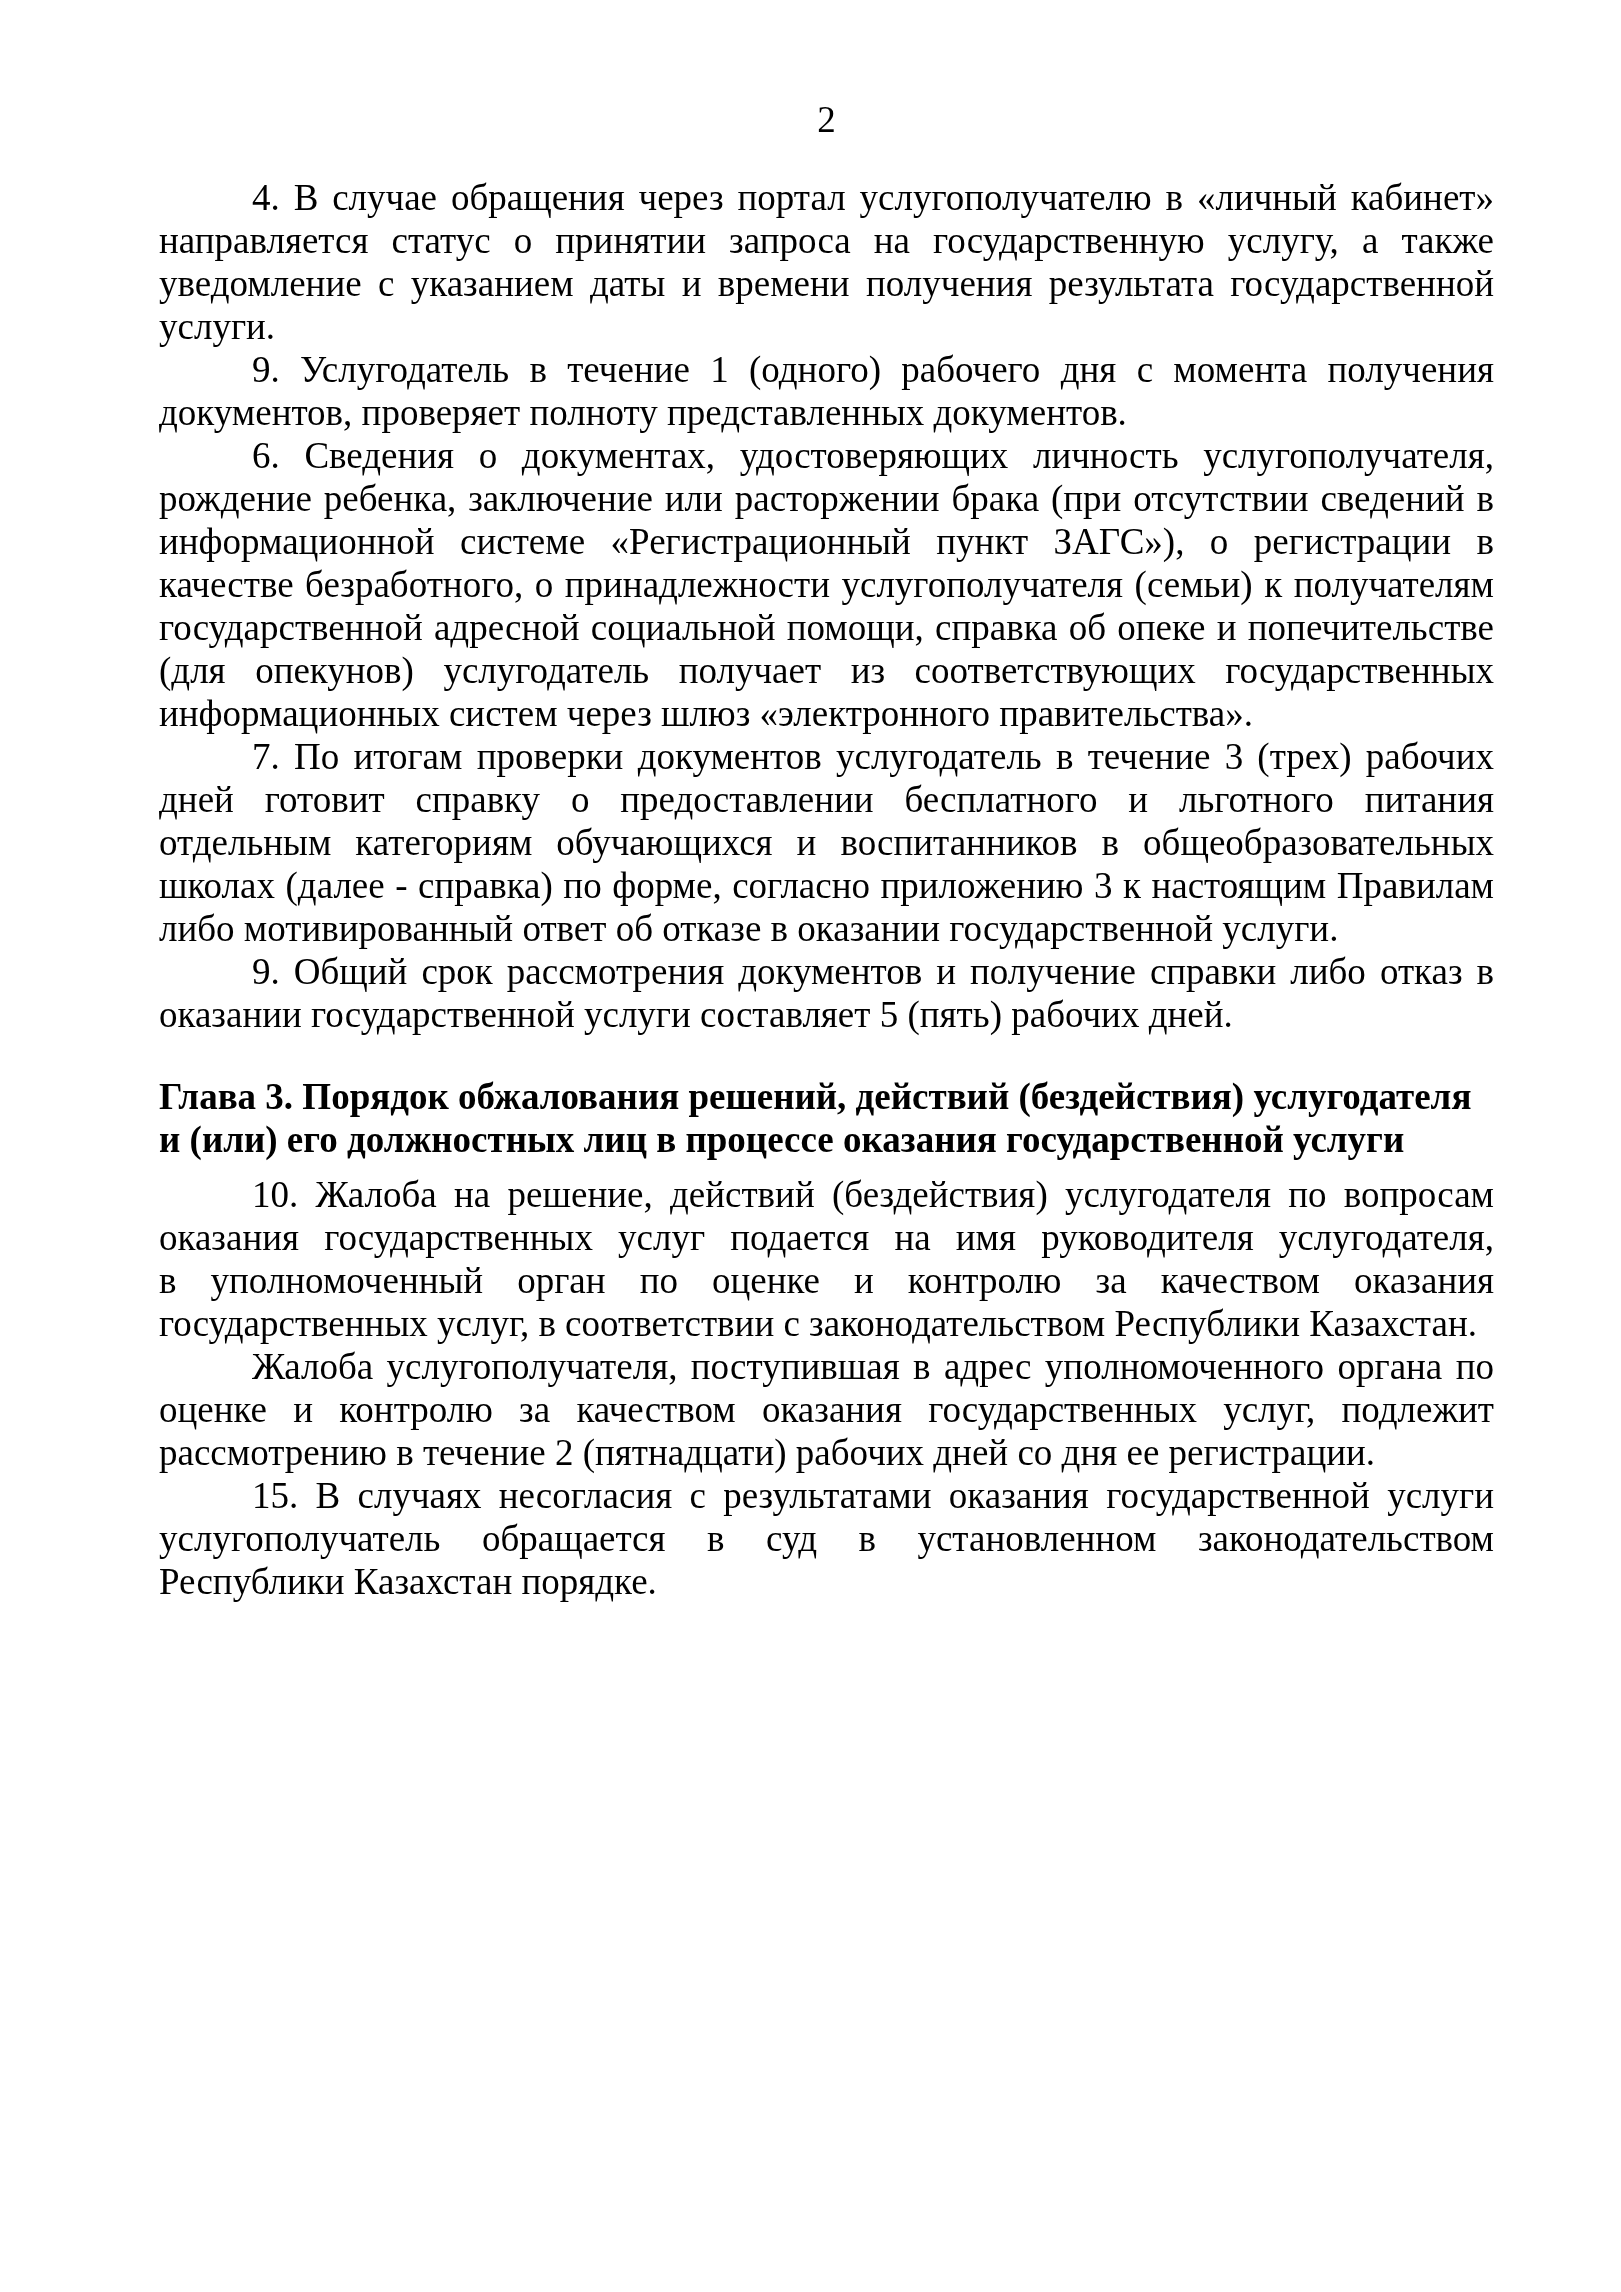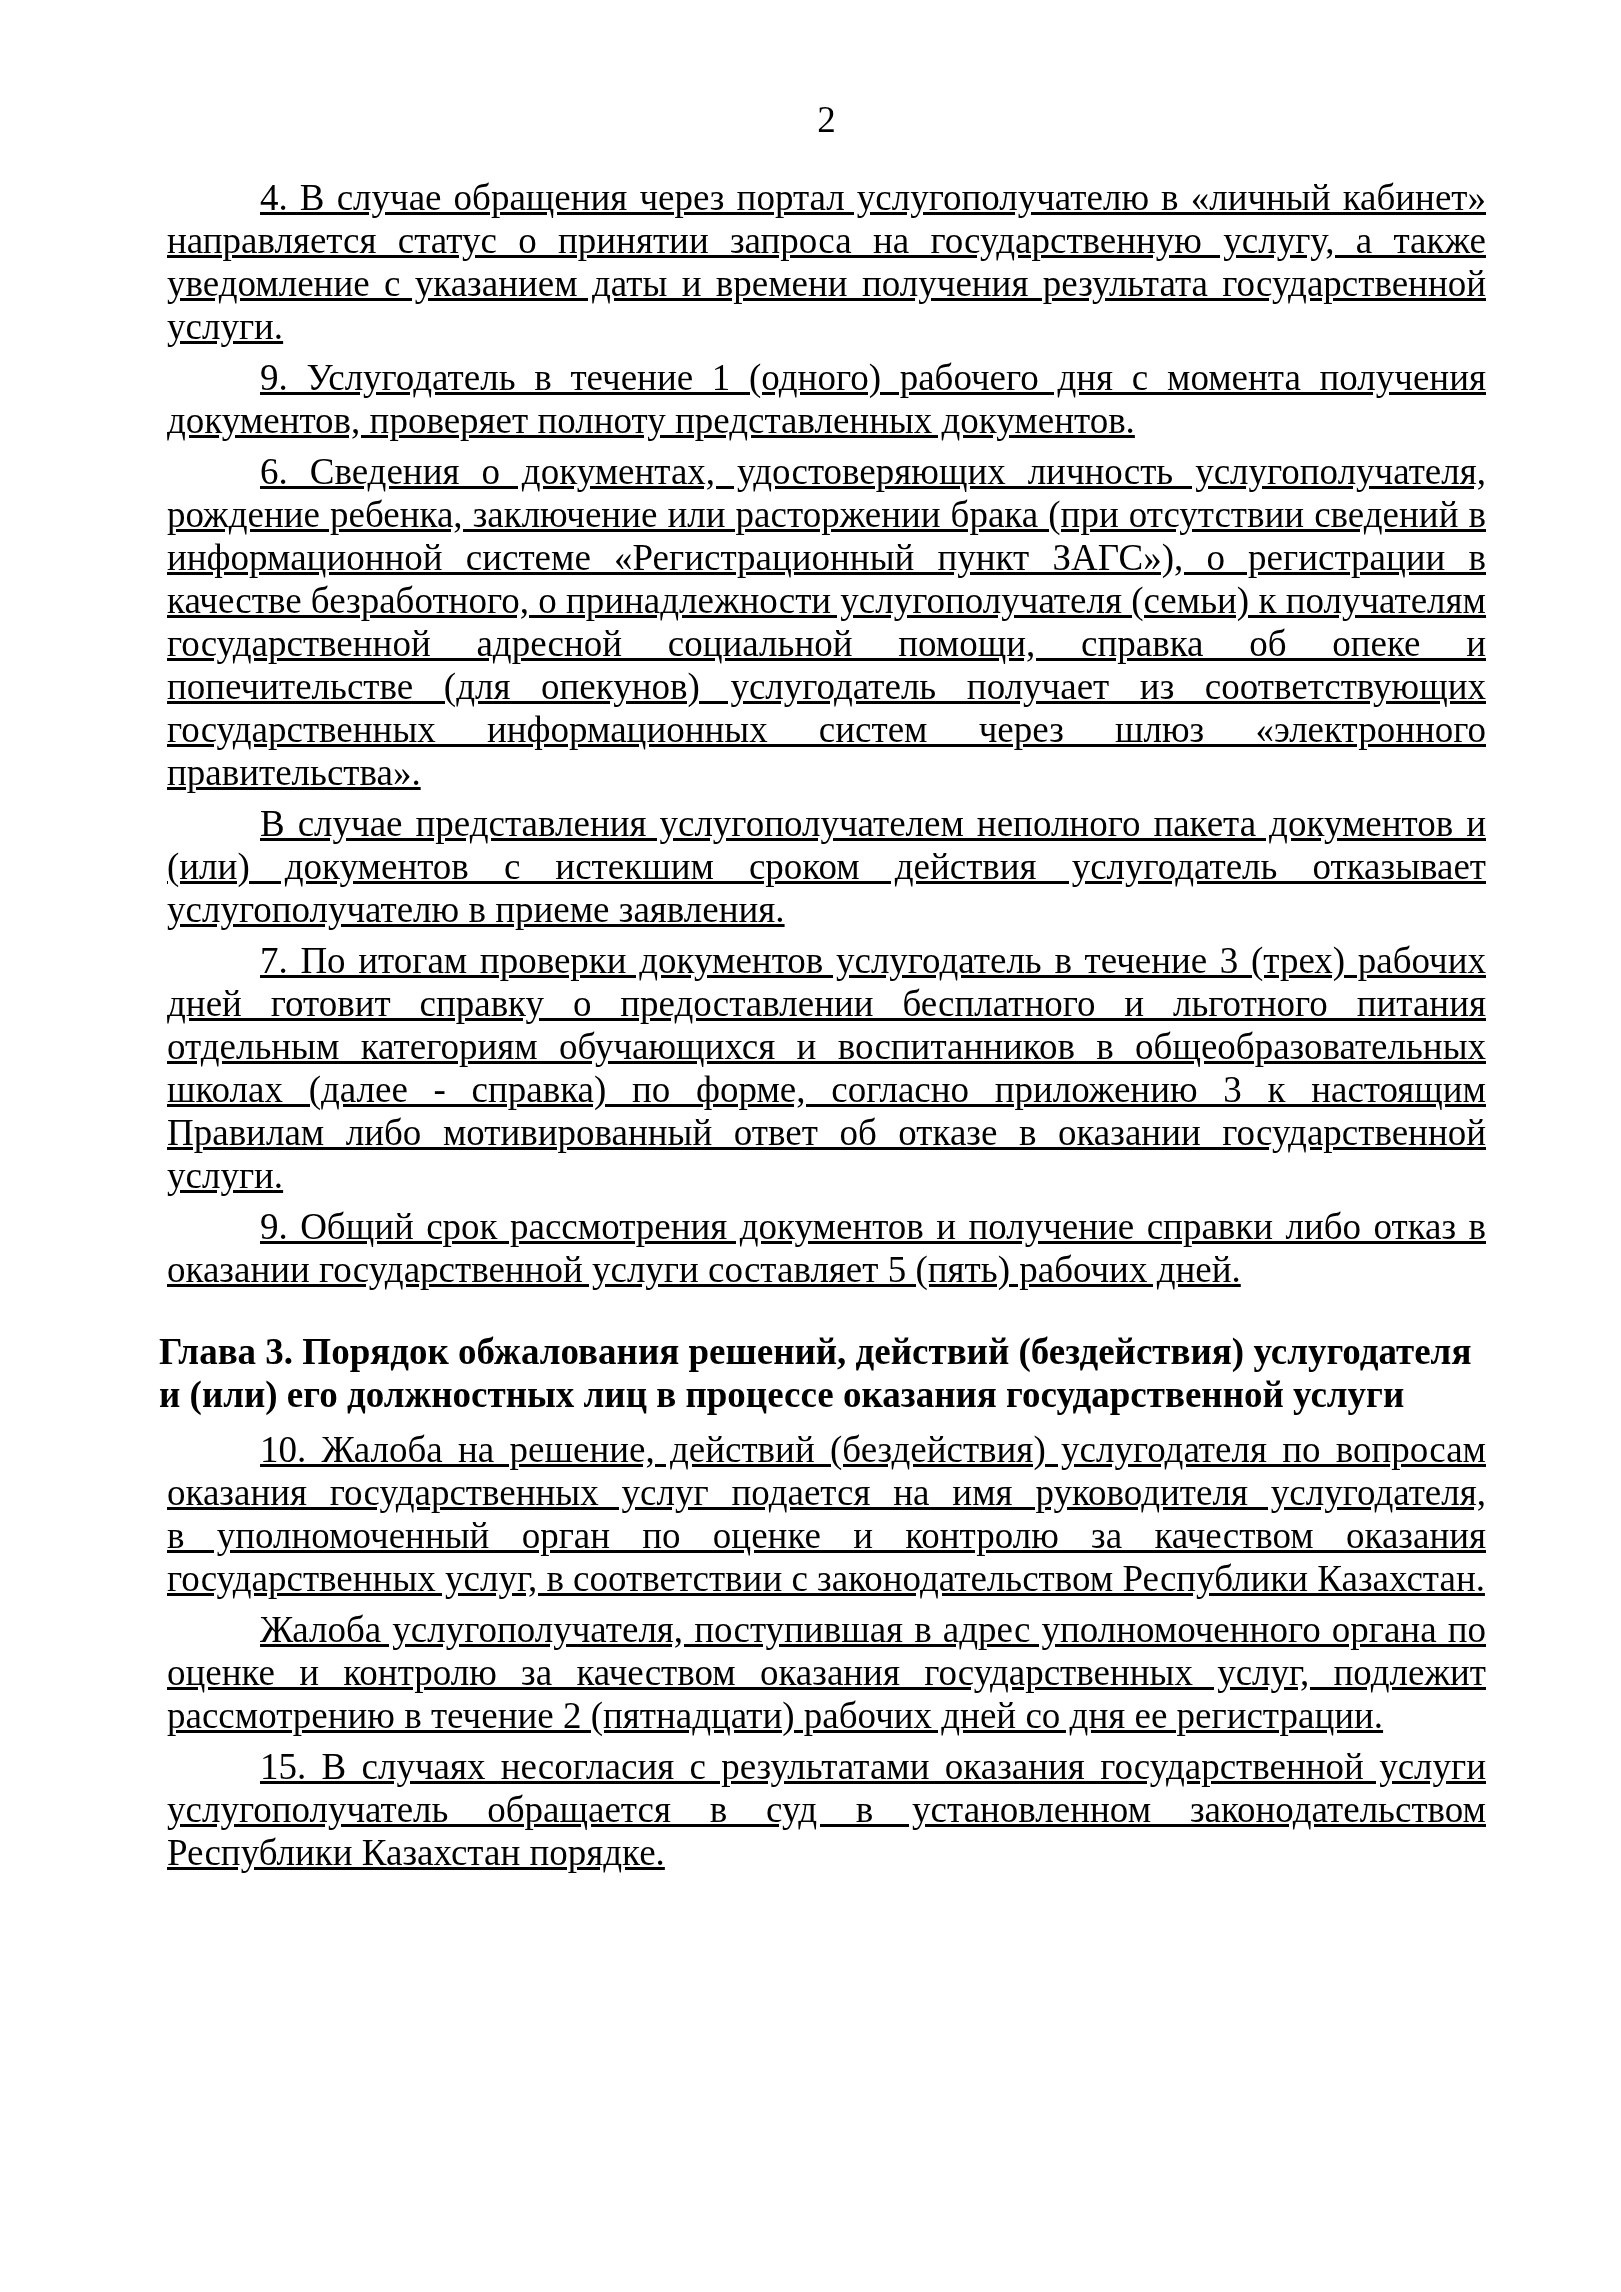--- a/index.html
+++ b/index.html
@@ -26,43 +26,41 @@
     font-size: 37px;
     line-height: 43px;
     text-align: center;
     margin: 0 0 35px 0;
   }
   .para {
     font-size: 37px;
     line-height: 43px;
     text-align: justify;
     text-indent: 93px;
-    margin: 8px;
-    text-decoration: underline;
+    margin: 0;
   }
   .chapter-heading {
     font-size: 37px;
     line-height: 43px;
     font-weight: bold;
     text-align: left;
     text-indent: 0;
     margin: 39px 0 11.8px 0;
   }
 </style>
 </head>
 <body>
 
 <div class="page">
   <div class="content">
     <div class="page-number">2</div>
 
     <p class="para">4. В случае обращения через портал услугополучателю в «личный кабинет» направляется статус о принятии запроса на государственную услугу, а также уведомление с указанием даты и времени получения результата государственной услуги.</p>
     <p class="para">9. Услугодатель в течение 1 (одного) рабочего дня с момента получения документов, проверяет полноту представленных документов.</p>
     <p class="para">6. Сведения о&nbsp;документах, удостоверяющих личность услугополучателя, рождение ребенка, заключение или расторжении брака (при отсутствии сведений в информационной системе «Регистрационный пункт ЗАГС»), о&nbsp;регистрации&nbsp;в качестве безработного, о&nbsp;принадлежности&nbsp;услугополучателя (семьи) к&nbsp;получателям государственной адресной социальной помощи, справка&nbsp;об опеке и попечительстве (для опекунов) услугодатель получает из соответствующих государственных информационных систем через&nbsp;шлюз&nbsp;«электронного правительства».</p>
-    <p class="para">В случае представления услугополучателем неполного пакета документов и (или) документов с истекшим сроком действия услугодатель отказывает услугополучателю в приеме заявления.</p>
     <p class="para">7. По итогам проверки документов услугодатель в течение 3 (трех) рабочих дней готовит справку о предоставлении бесплатного и льготного питания отдельным категориям обучающихся и воспитанников в общеобразовательных школах (далее - справка) по форме, согласно&nbsp;приложению 3&nbsp;к настоящим Правилам либо мотивированный ответ об отказе в оказании государственной услуги.</p>
     <p class="para">9. Общий срок рассмотрения документов и получение справки либо отказ в оказании государственной услуги составляет 5 (пять) рабочих дней.</p>
 
     <h2 class="chapter-heading">Глава 3. Порядок обжалования решений, действий (бездействия) услугодателя и (или) его должностных лиц в процессе оказания государственной услуги</h2>
 
     <p class="para">10. Жалоба на решение, действий (бездействия) услугодателя по вопросам оказания государственных услуг подается на имя руководителя услугодателя, в&nbsp;уполномоченный орган&nbsp;по оценке и контролю за качеством оказания государственных услуг, в соответствии с законодательством Республики Казахстан.</p>
     <p class="para">Жалоба услугополучателя, поступившая в адрес уполномоченного органа по оценке и контролю за качеством оказания государственных услуг, подлежит рассмотрению в течение 2 (пятнадцати) рабочих дней со дня ее регистрации.</p>
     <p class="para">15. В случаях несогласия с результатами оказания государственной услуги услугополучатель обращается в суд в установленном законодательством Республики Казахстан порядке.</p>
   </div>
 </div>

